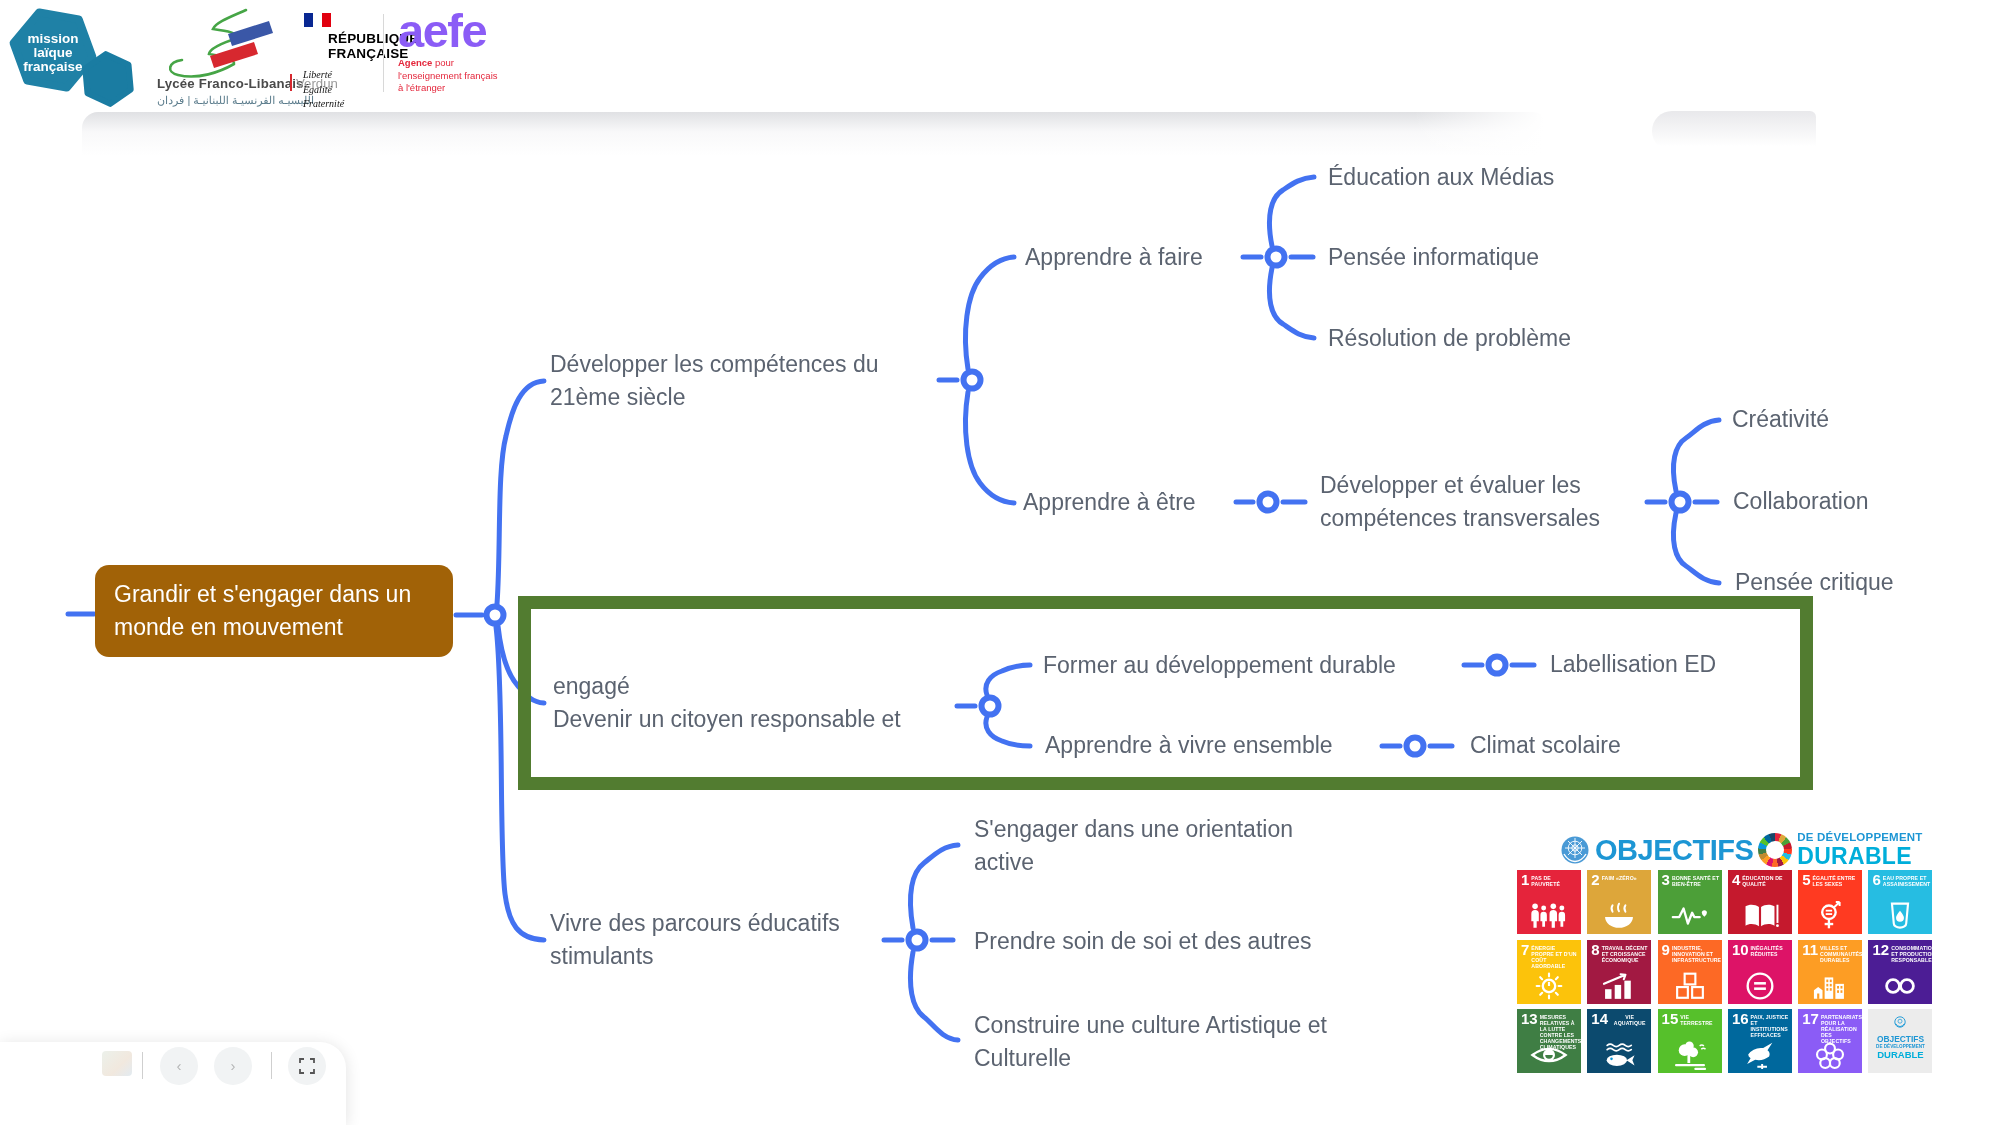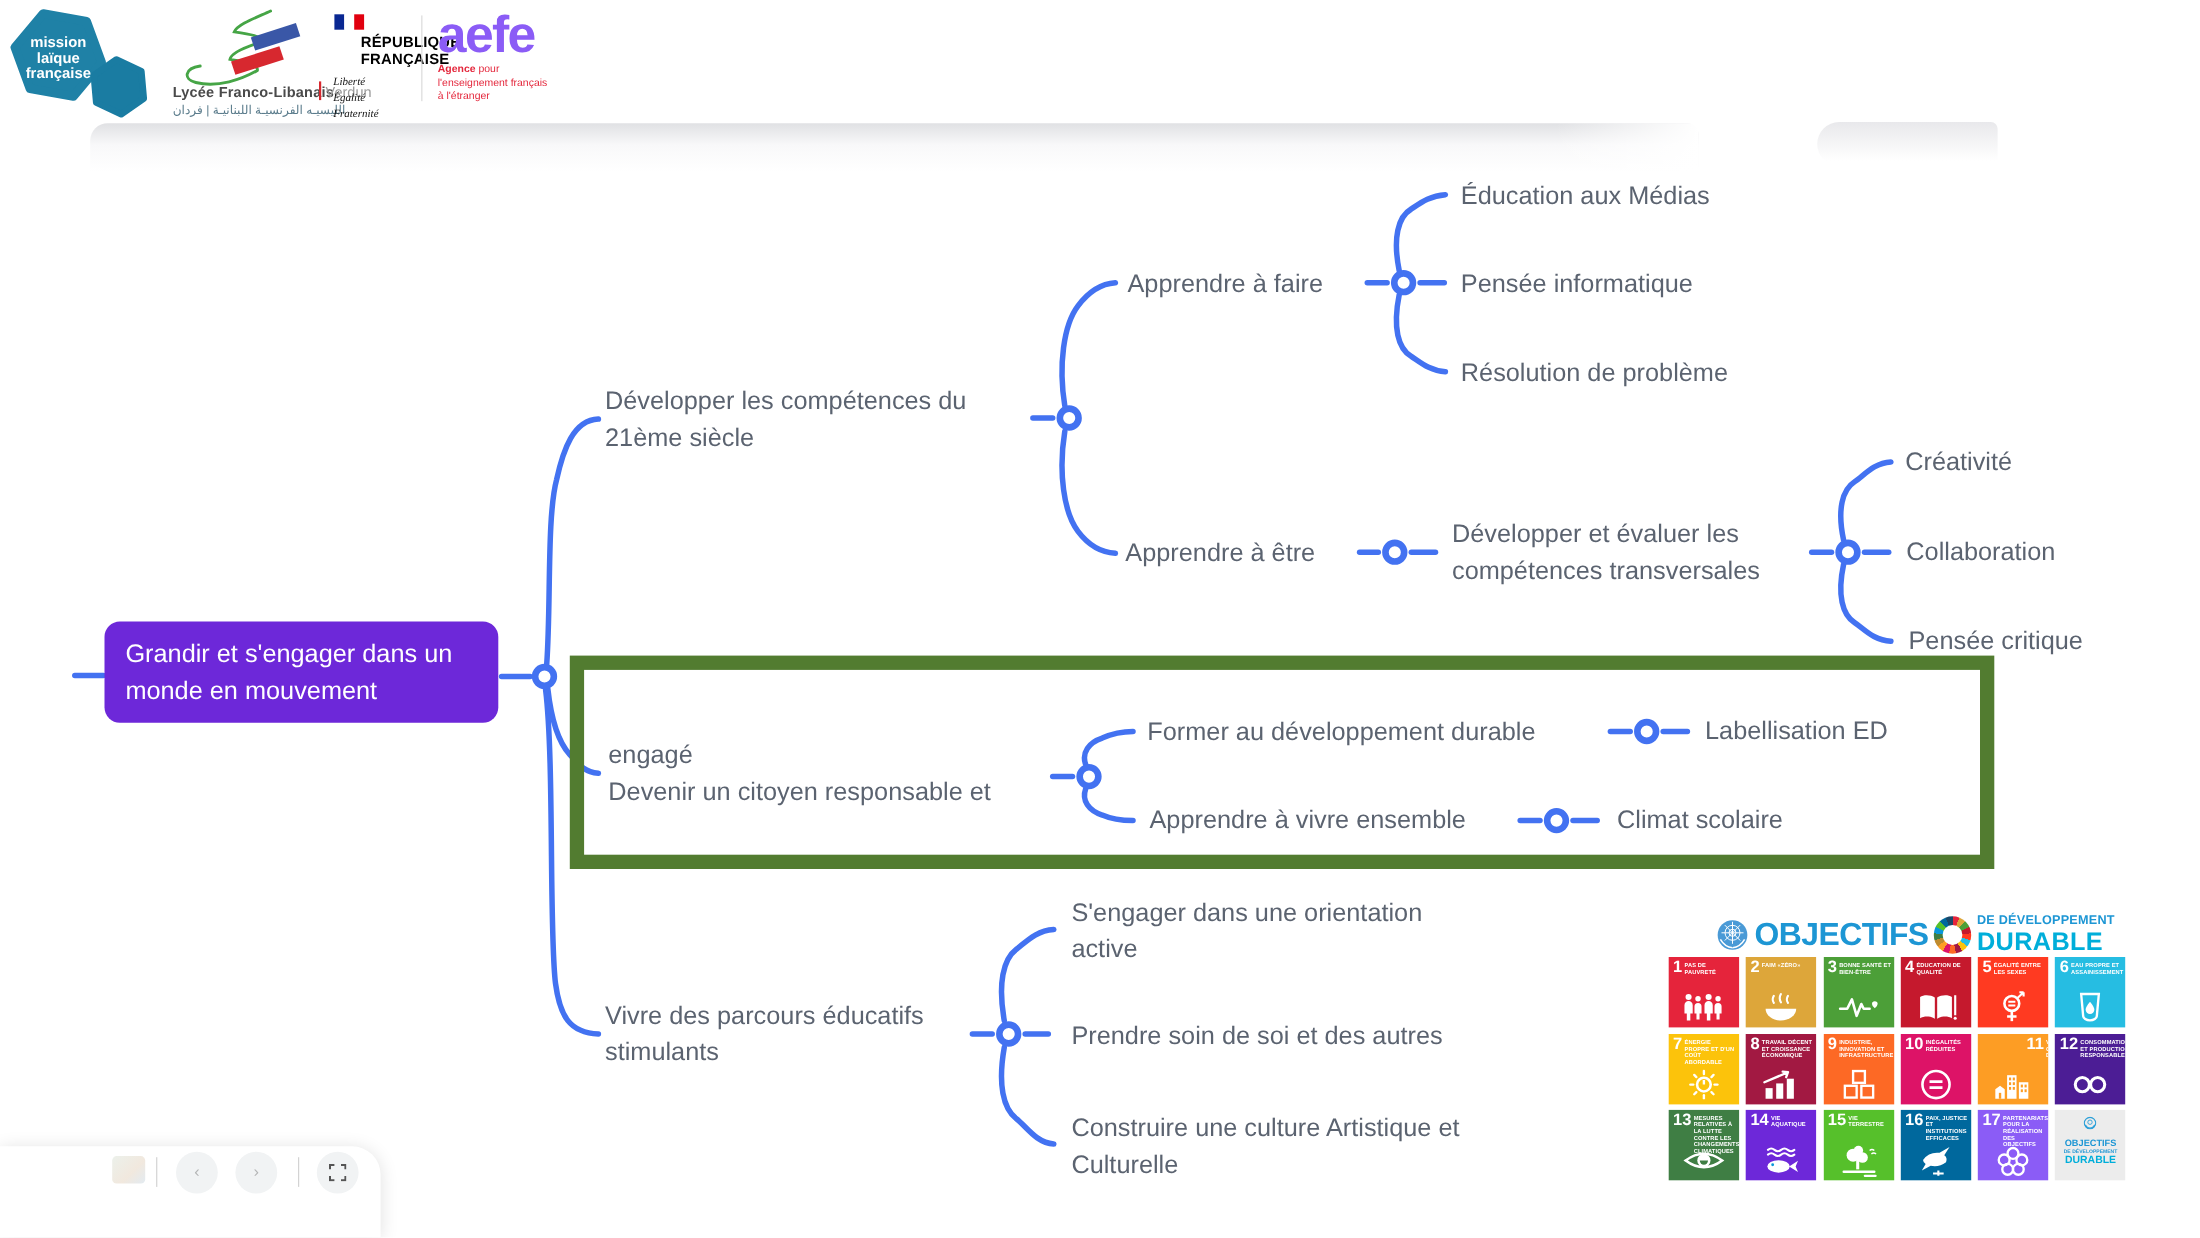--- a/index.html
+++ b/index.html
@@ -3,21 +3,21 @@
 <meta charset="utf-8">
 <style>
   html,body {margin:0; padding:0;}
   body {width:2000px; height:1125px; background:#fff; font-family:"Liberation Sans",sans-serif; overflow:hidden; position:relative;}
   .stage {position:absolute; left:0; top:0; width:2000px; height:1125px;}
   .band1 {position:absolute; left:82px; top:112px; width:1462px; height:44px; background:linear-gradient(180deg, rgba(222,223,226,.95), rgba(243,243,245,.55) 45%, rgba(255,255,255,0)); border-radius:16px 10px 0 0;}
   .band1:after {content:""; position:absolute; right:0; top:0; width:130px; height:100%; background:linear-gradient(90deg, rgba(255,255,255,0), #fff);}
   .band2 {position:absolute; left:1652px; top:111px; width:164px; height:40px; border-radius:20px 6px 6px 20px; background:linear-gradient(180deg, rgba(230,230,233,.9), rgba(255,255,255,0) 88%);}
   svg.map {position:absolute; left:0; top:0;}
   .green-frame {position:absolute; left:518px; top:596px; width:1295px; height:194px; border:13px solid #527c30; box-sizing:border-box;}
-  .root-box {position:absolute; left:95px; top:565px; width:358px; height:92px; background:#6d28d9; border-radius:14px; color:#fff; font-size:23px; line-height:33px; padding:13px 0 0 19px; box-sizing:border-box;}
+  .root-box {position:absolute; left:95px; top:565px; width:358px; height:92px; background:#a16207; border-radius:14px; color:#fff; font-size:23px; line-height:33px; padding:13px 0 0 19px; box-sizing:border-box;}
   .nodelabel {position:absolute; font-size:23px; line-height:33px; color:#5b6370; white-space:nowrap;}
   
   .repub {position:absolute; left:303px; top:13px; width:90px; color:#000;}
   .repub .flag {display:flex; width:27px; height:14px; margin-bottom:4px; margin-left:1px;}
   .repub .flag span {flex:1;}
   .repub .rf {font-size:13.5px; font-weight:800; line-height:15px; letter-spacing:.2px;margin-left:25px;}
   .repub .devise {margin-top:7px; font-family:"Liberation Serif",serif; font-style:italic; font-size:10px; line-height:14.5px; color:#111;}
   .logo-divider {position:absolute; left:383px; top:14px; width:1px; height:78px; background:#d8d8d8;}
   .aefe {position:absolute; left:398px; top:8px;}
   .aefe .word {font-size:47px; font-weight:800; color:#8b5cf6; letter-spacing:-1.5px; line-height:46px;}
@@ -372,21 +372,21 @@
           <span class="ttl">INÉGALITÉS RÉDUITES</span>
         </div>
         <div class="icn"><svg viewBox="0 0 36 28">
             <circle cx="18" cy="14" r="11.5" fill="none" stroke="#fff" stroke-width="2.2"></circle>
             <g stroke="#fff" stroke-width="2.4">
               <line x1="12.5" y1="11.5" x2="23.5" y2="11.5"></line>
               <line x1="12.5" y1="16.5" x2="23.5" y2="16.5"></line>
             </g>
           </svg></div>
       </div>
-      <div class="tile" style="background: rgb(253, 157, 36); padding-left: 40px;">
+      <div class="tile" style="background: rgb(253, 157, 36);">
         <div class="hd">
           <span class="num">11</span>
           <span class="ttl">VILLES ET COMMUNAUTÉS DURABLES</span>
         </div>
         <div class="icn"><svg viewBox="0 0 36 28">
             <g fill="#fff">
               <path d="M3,26 v-8 l4,-3 4,3 v8 z"></path>
               <rect x="13" y="6" width="8" height="20"></rect>
               <rect x="23" y="12" width="8" height="14"></rect>
             </g>
@@ -421,21 +421,21 @@
         <div class="hd">
           <span class="num">13</span>
           <span class="ttl">MESURES RELATIVES À LA LUTTE CONTRE LES CHANGEMENTS CLIMATIQUES</span>
         </div>
         <div class="icn"><svg viewBox="0 0 36 28">
             <path d="M2.5,14 Q18,2.5 33.5,14 Q18,25.5 2.5,14 Z" fill="none" stroke="#fff" stroke-width="2.2"></path>
             <circle cx="18" cy="14" r="5.6" fill="#fff"></circle>
             <path d="M14.5,14 a3.5,3.5 0 0 0 7,0 z" fill="#3F7E44"></path>
           </svg></div>
       </div>
-      <div class="tile" style="background: #6d28d9;">
+      <div class="tile" style="background: #0c4a6e; text-align: center;">
         <div class="hd">
           <span class="num">14</span>
           <span class="ttl">VIE AQUATIQUE</span>
         </div>
         <div class="icn"><svg viewBox="0 0 36 28">
             <g stroke="#fff" stroke-width="1.7" fill="none" stroke-linecap="round">
               <path d="M7,5 q2.8,-2.3 5.6,0 t5.6,0 t5.6,0 t5.6,0"></path>
               <path d="M7,9 q2.8,-2.3 5.6,0 t5.6,0 t5.6,0 t5.6,0"></path>
             </g>
             <ellipse cx="16" cy="19" rx="9.5" ry="5.3" fill="#fff"></ellipse>

